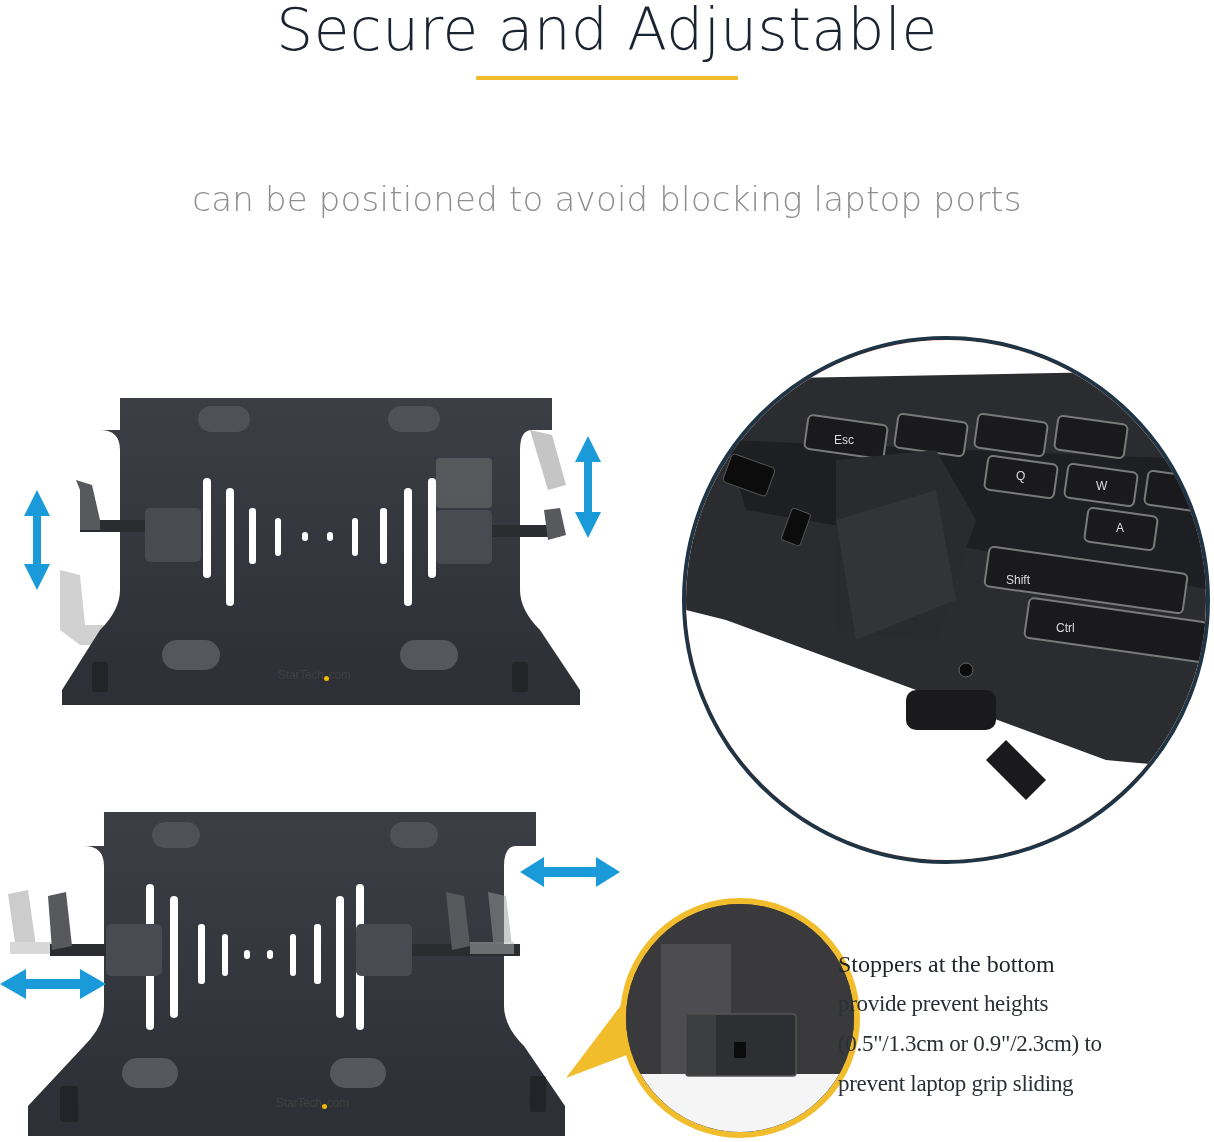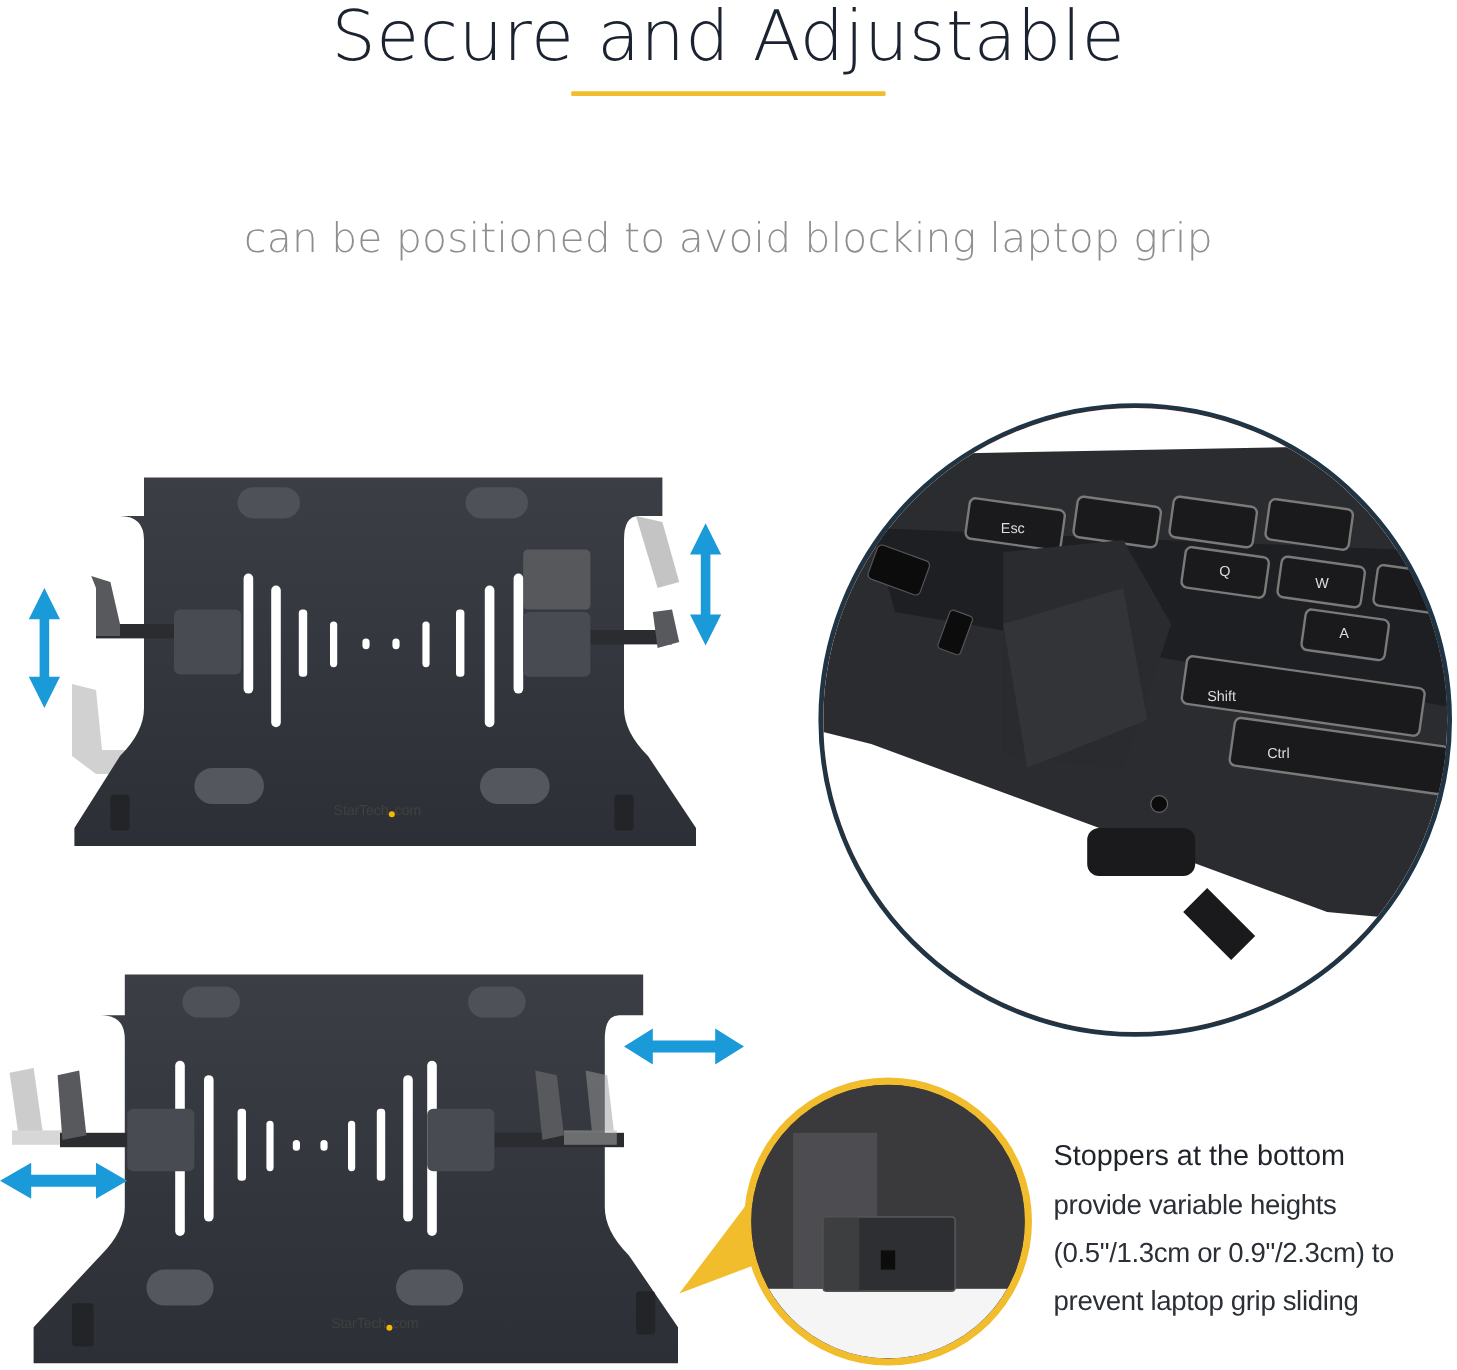--- a/index.html
+++ b/index.html
@@ -9,35 +9,35 @@
     left: 0; width: 1214px; top: -6px; text-align: center;
     font-family: "DejaVu Sans", sans-serif; font-weight: 200;
     font-size: 58px; letter-spacing: 0.5px; color: #1b2230; line-height: 72px;
   }
   .title-rule { left: 476px; top: 76px; width: 262px; height: 4px; background: #f2bd2c; border-radius: 1px; }
   .subtitle {
     left: 0; width: 1214px; top: 172px; text-align: center;
     font-family: "DejaVu Sans", sans-serif; font-weight: 200; font-size: 34px;
     color: #8e8e8e; line-height: 54px; letter-spacing: 0.2px;
   }
-  .stopper-text { left: 878px; top: 944px; width: 336px; font-family: Liberation Sans, sans-serif; }
+  .stopper-text { left: 838px; top: 944px; width: 336px; font-family: Liberation Serif, serif; }
   .stopper-heading { font-size: 24px; color: #1f232a; line-height: 40px; font-weight: 500; }
   .stopper-body { font-size: 23px; color: #2b2f36; line-height: 40px; font-weight: 300; white-space: nowrap; letter-spacing: -0.3px; }
   .brand { font-family: "Liberation Sans", sans-serif; font-size: 12px; color: #404040; letter-spacing: -0.2px; }
   .brand .dot { display: inline-block; width: 5px; height: 5px; border-radius: 50%; background: #f5b800; margin: 0 0 -2px 0; }
   svg text { font-family: "Liberation Sans", sans-serif; }
 </style>
 </head>
 <body>
 
 <div class="abs title">Secure and Adjustable</div>
 <div class="abs title-rule"></div>
 
 <div class="abs subtitle">
-  <div>can be positioned to avoid blocking laptop grip</div>
+  <div>can be positioned to avoid blocking laptop ports</div>
 </div>
 
 <div class="abs" style="left:0;top:390px;width:640px;height:330px;">
   <svg width="640" height="330" viewBox="0 0 640 330">
     <defs>
       <linearGradient id="trayG" x1="0" y1="0" x2="0" y2="1">
         <stop offset="0" stop-color="#3b3e45"></stop>
         <stop offset="1" stop-color="#2c2f35"></stop>
       </linearGradient>
     </defs>
@@ -203,16 +203,16 @@
     <rect x="0" y="170" width="228" height="58" fill="#f5f5f5"></rect>
     <rect x="35" y="40" width="70" height="130" fill="#55565a" opacity="0.7"></rect>
     <rect x="60" y="110" width="110" height="62" rx="3" fill="#2e2f32" stroke="#555" stroke-width="1.5"></rect>
     <rect x="60" y="110" width="30" height="62" fill="#444" opacity="0.7"></rect>
     <rect x="108" y="138" width="12" height="16" fill="#0c0c0c"></rect>
   </svg>
 </div>
 
 <div class="abs stopper-text">
   <div class="stopper-heading">Stoppers at the bottom</div>
-  <div class="stopper-body">provide variable heights</div>
+  <div class="stopper-body">provide prevent heights</div>
   <div class="stopper-body">(0.5"/1.3cm or 0.9"/2.3cm) to</div>
   <div class="stopper-body">prevent laptop grip sliding</div>
 </div>
 
 </body></html>

